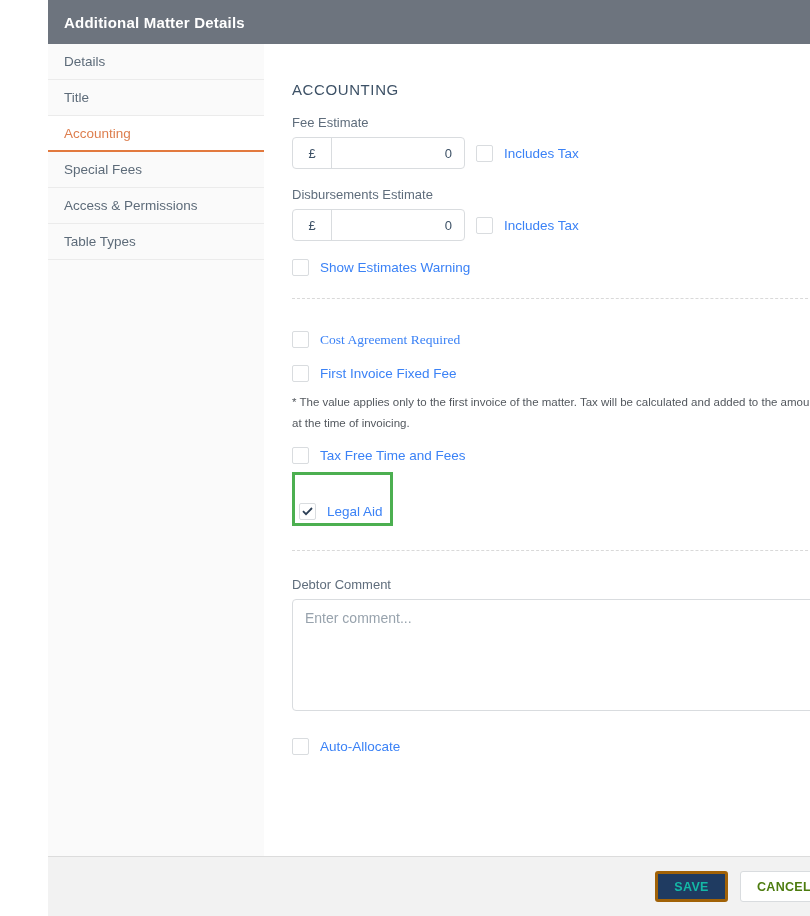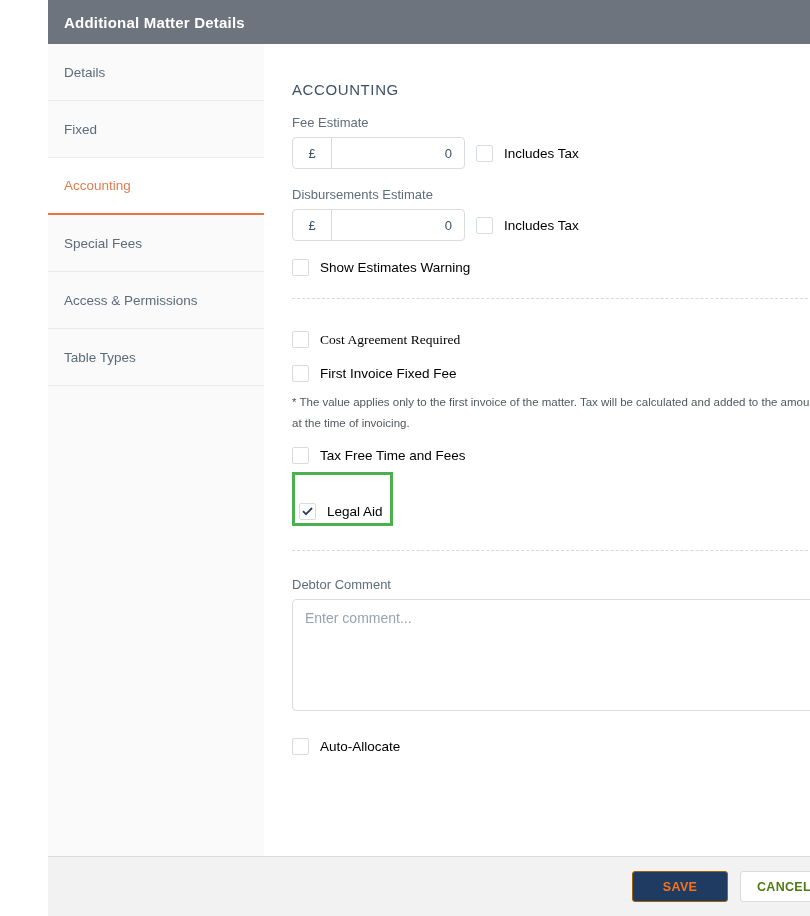--- a/index.html
+++ b/index.html
@@ -38,21 +38,21 @@
   .close-btn svg { display: block; }
 
   
   .body { flex: 1; display: flex; min-height: 0; }
 
   .sidebar {
     width: 216px; flex: 0 0 216px;
     background: #fafafa;
   }
   .side-item {
-    height: 57px;
+    height: 36px;
     display: flex; align-items: center;
     padding-left: 16px;
     font-size: 13.5px;
     color: #5d6b79;
     border-bottom: 1px solid #ebebeb;
     cursor: pointer;
     background: #fafafa;
   }
   .side-item.active {
     background: #ffffff;
@@ -100,21 +100,21 @@
   }
 
   .check-row { display: flex; align-items: center; cursor: pointer; }
   .cb {
     width: 17px; height: 17px; flex: 0 0 17px;
     background: #ffffff;
     border: 1px solid #d9dcdf; border-radius: 2px;
     display: inline-flex; align-items: center; justify-content: center;
   }
   .cb svg { display: block; }
-  .cb-label { margin-left: 11px; font-size: 13.5px; color: #000000; }
+  .cb-label { margin-left: 11px; font-size: 13.5px; color: #3b82f6; }
 
   .inline-check { margin-left: 11px; }
 
   .mt18 { margin-top: 18px; }
 
   .dashed-divider {
     border: none;
     border-top: 1px dashed #d9d9d9;
     height: 0; margin-top: 22px;
   }
@@ -164,23 +164,23 @@
   .btn {
     height: 31px;
     border-radius: 3px;
     font-family: "Liberation Sans", sans-serif;
     font-size: 12.5px; font-weight: 700;
     letter-spacing: 0.3px;
     display: inline-flex; align-items: center; justify-content: center;
     cursor: pointer;
   }
   .btn-save {
-    width: 96px;
-    background: #1f3b61; color: #f97316;
-    border: 1px solid #a16207;
+    width: 73px;
+    background: #1f3b61; color: #14b8a6;
+    border: 3px solid #a16207;
   }
   .btn-cancel {
     width: 88px;
     background: #ffffff; color: #4d7c0f;
     border: 1px solid #d9dcdf;
   }
 </style>
 </head>
 <body>
 
@@ -198,21 +198,21 @@
     </div>
   </div>
 
   <div class="body">
 
     <div class="sidebar">
       <div class="side-item">
         <span>Details</span>
       </div>
       <div class="side-item">
-        <span>Fixed</span>
+        <span>Title</span>
       </div>
       <div class="side-item active">
         <span>Accounting</span>
       </div>
       <div class="side-item">
         <span>Special Fees</span>
       </div>
       <div class="side-item">
         <span>Access &amp; Permissions</span>
       </div>

